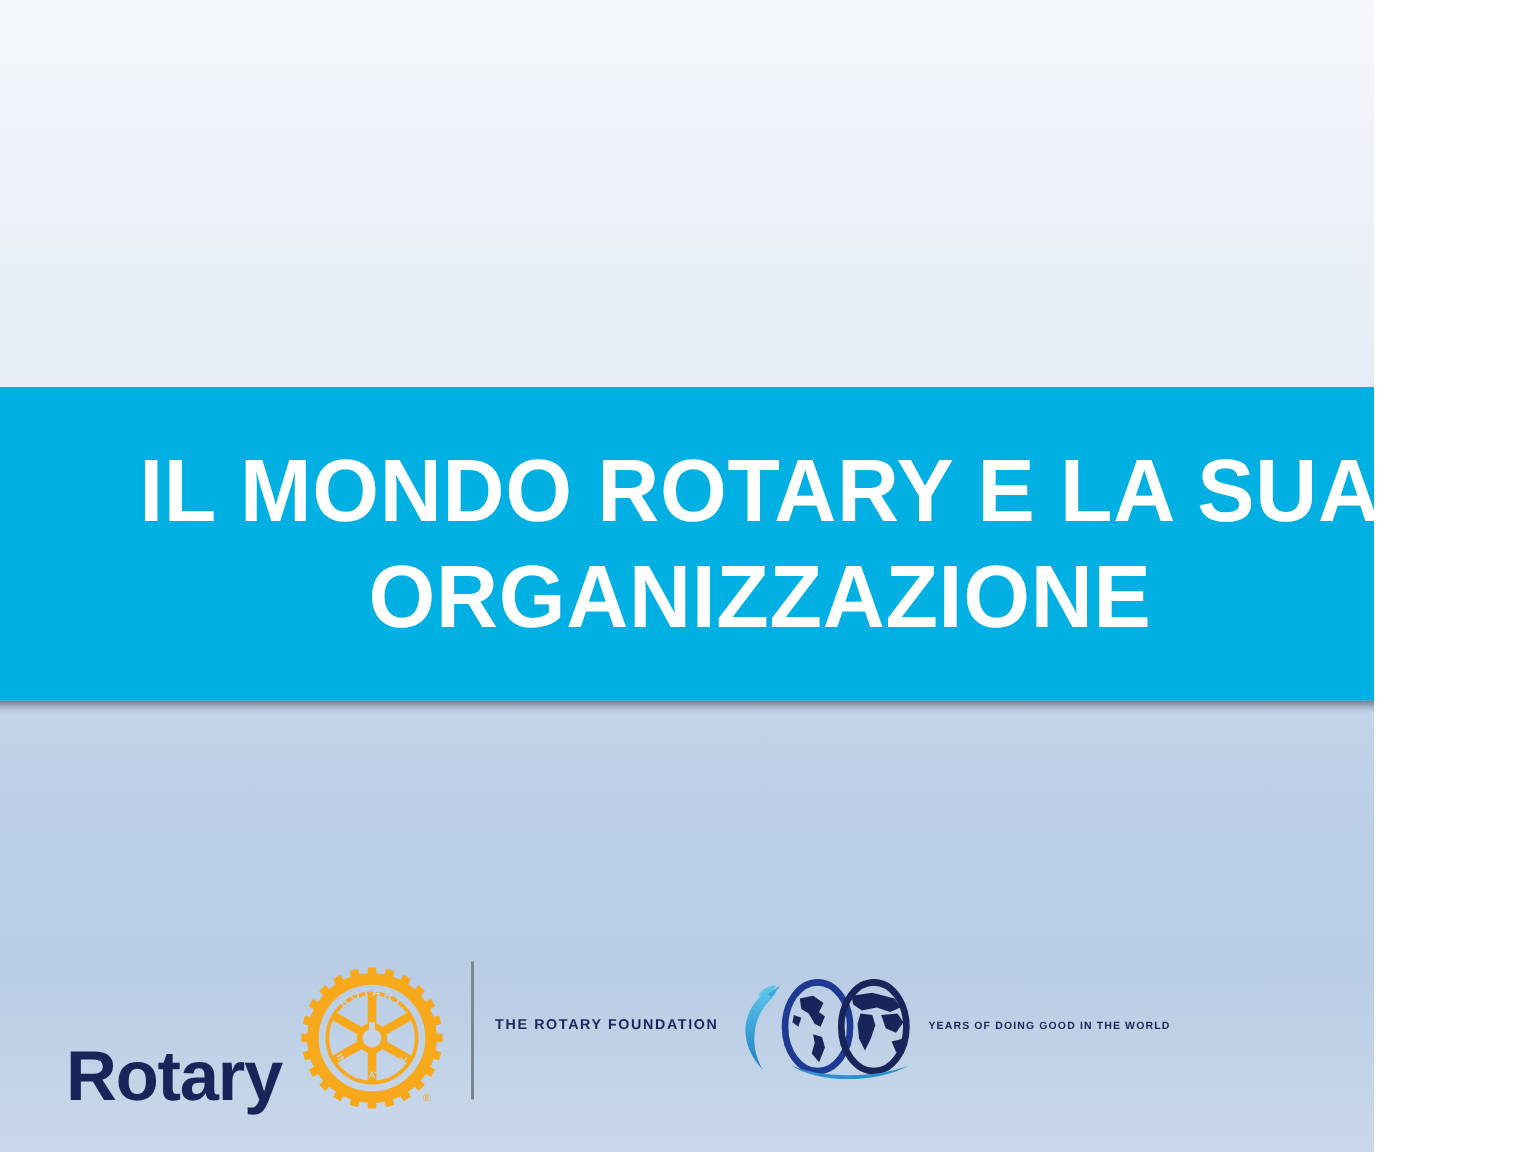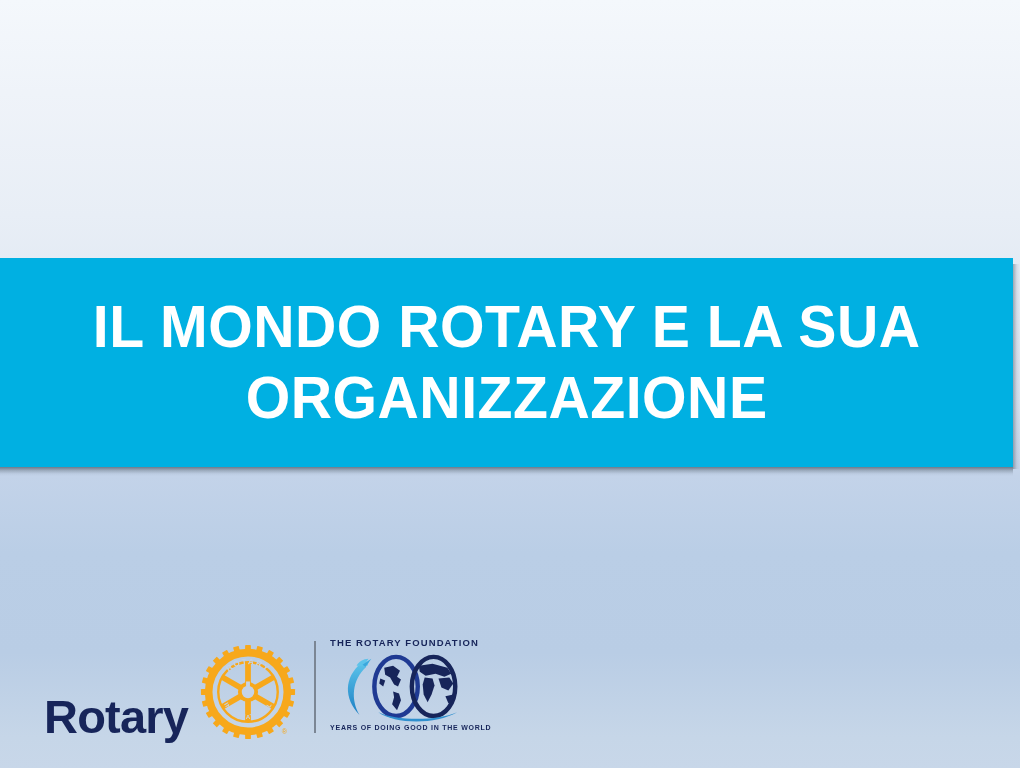--- a/index.html
+++ b/index.html
@@ -10,21 +10,21 @@
   body {
     width: 1024px;
     height: 768px;
     overflow: hidden;
     font-family: "Liberation Sans", sans-serif;
     background: #ffffff;
   }
 
   .slide {
     position: relative;
-    width: 1020px;
+    width: 916px;
     height: 768px;
     overflow: hidden;
     background: linear-gradient(to bottom,
         #f4f8fc 0%,
         #eff3f9 12%,
         #e8eef6 28%,
         #e0e8f2 42%,
         #d9e2ef 52%,
         #c3d3e9 62%,
         #bacee6 72%,
@@ -126,21 +126,22 @@
   .logo-divider {
     width: 2px;
     height: 92px;
     background: #7b8694;
     margin: 12px 14px 0 18px;
     flex: 0 0 auto;
   }
 
   .foundation-mark {
     display: flex;
-    flex-direction: column;
+    flex-direction: row;
+    align-items: center;
     justify-content: flex-start;
     padding-top: 6px;
   }
   .foundation-top-text {
     font-family: "Liberation Sans", sans-serif;
     font-weight: bold;
     font-size: 9.5px;
     letter-spacing: 1.1px;
     color: #17255a;
     white-space: nowrap;

